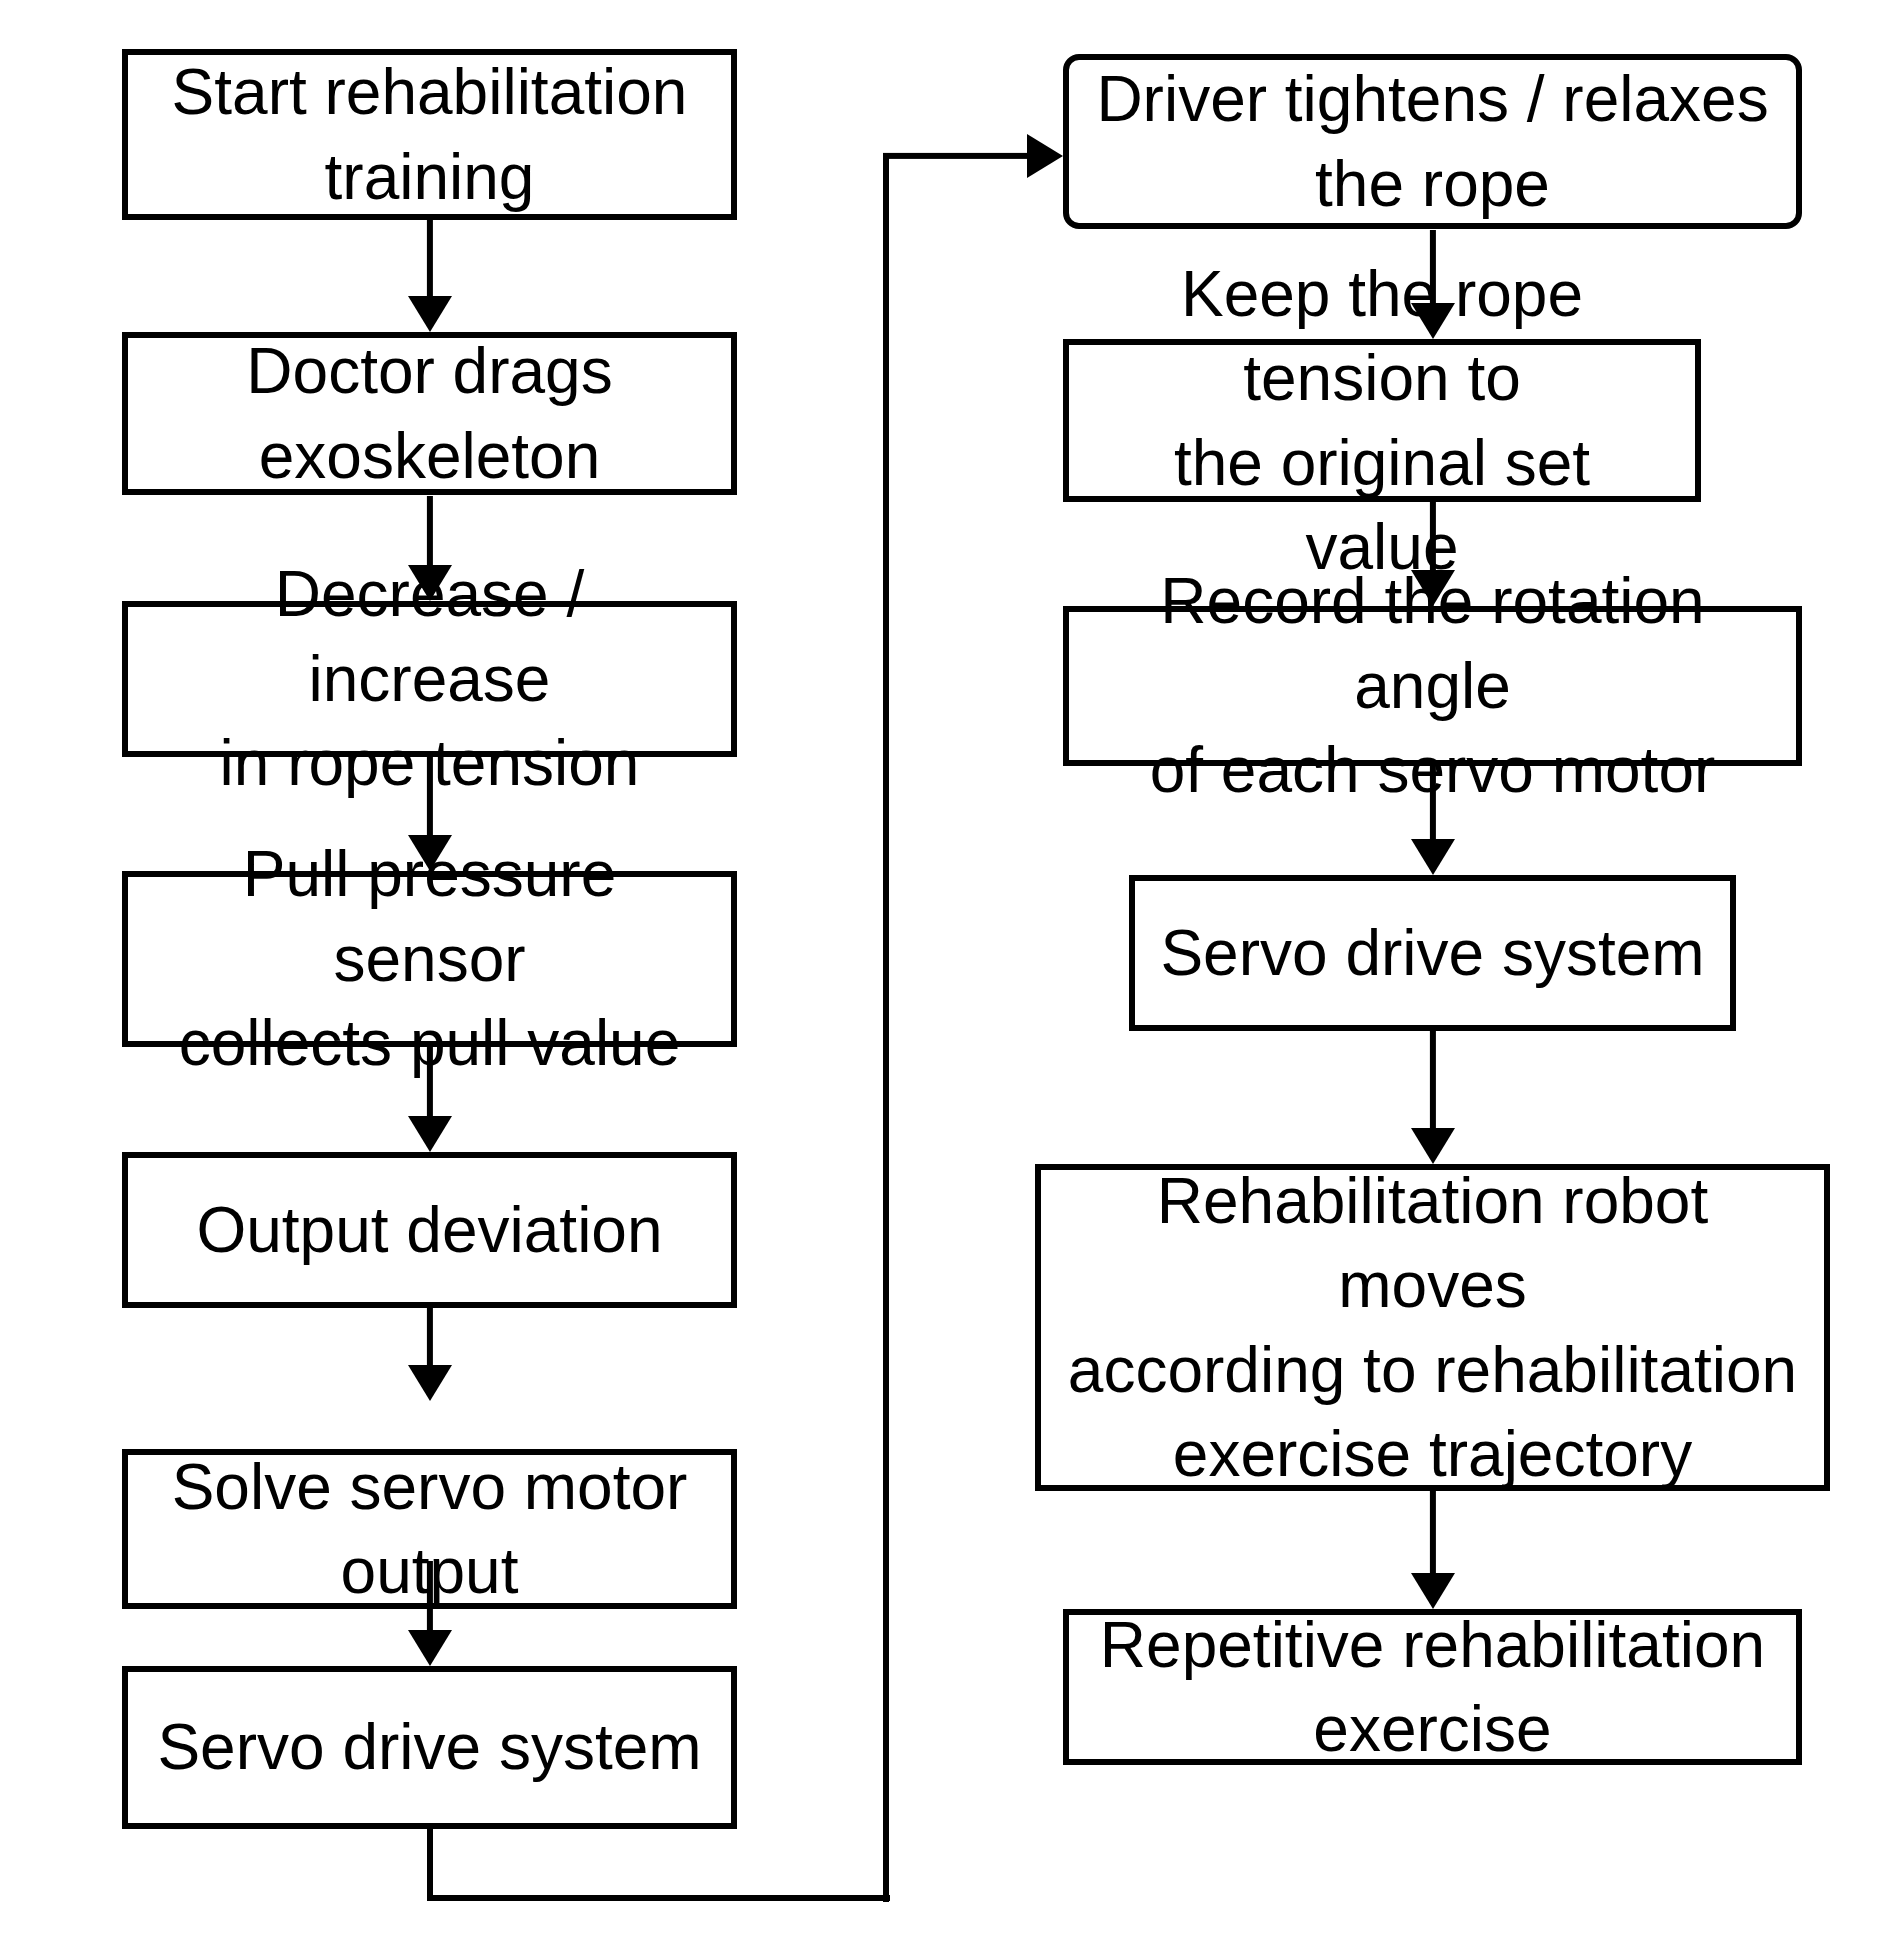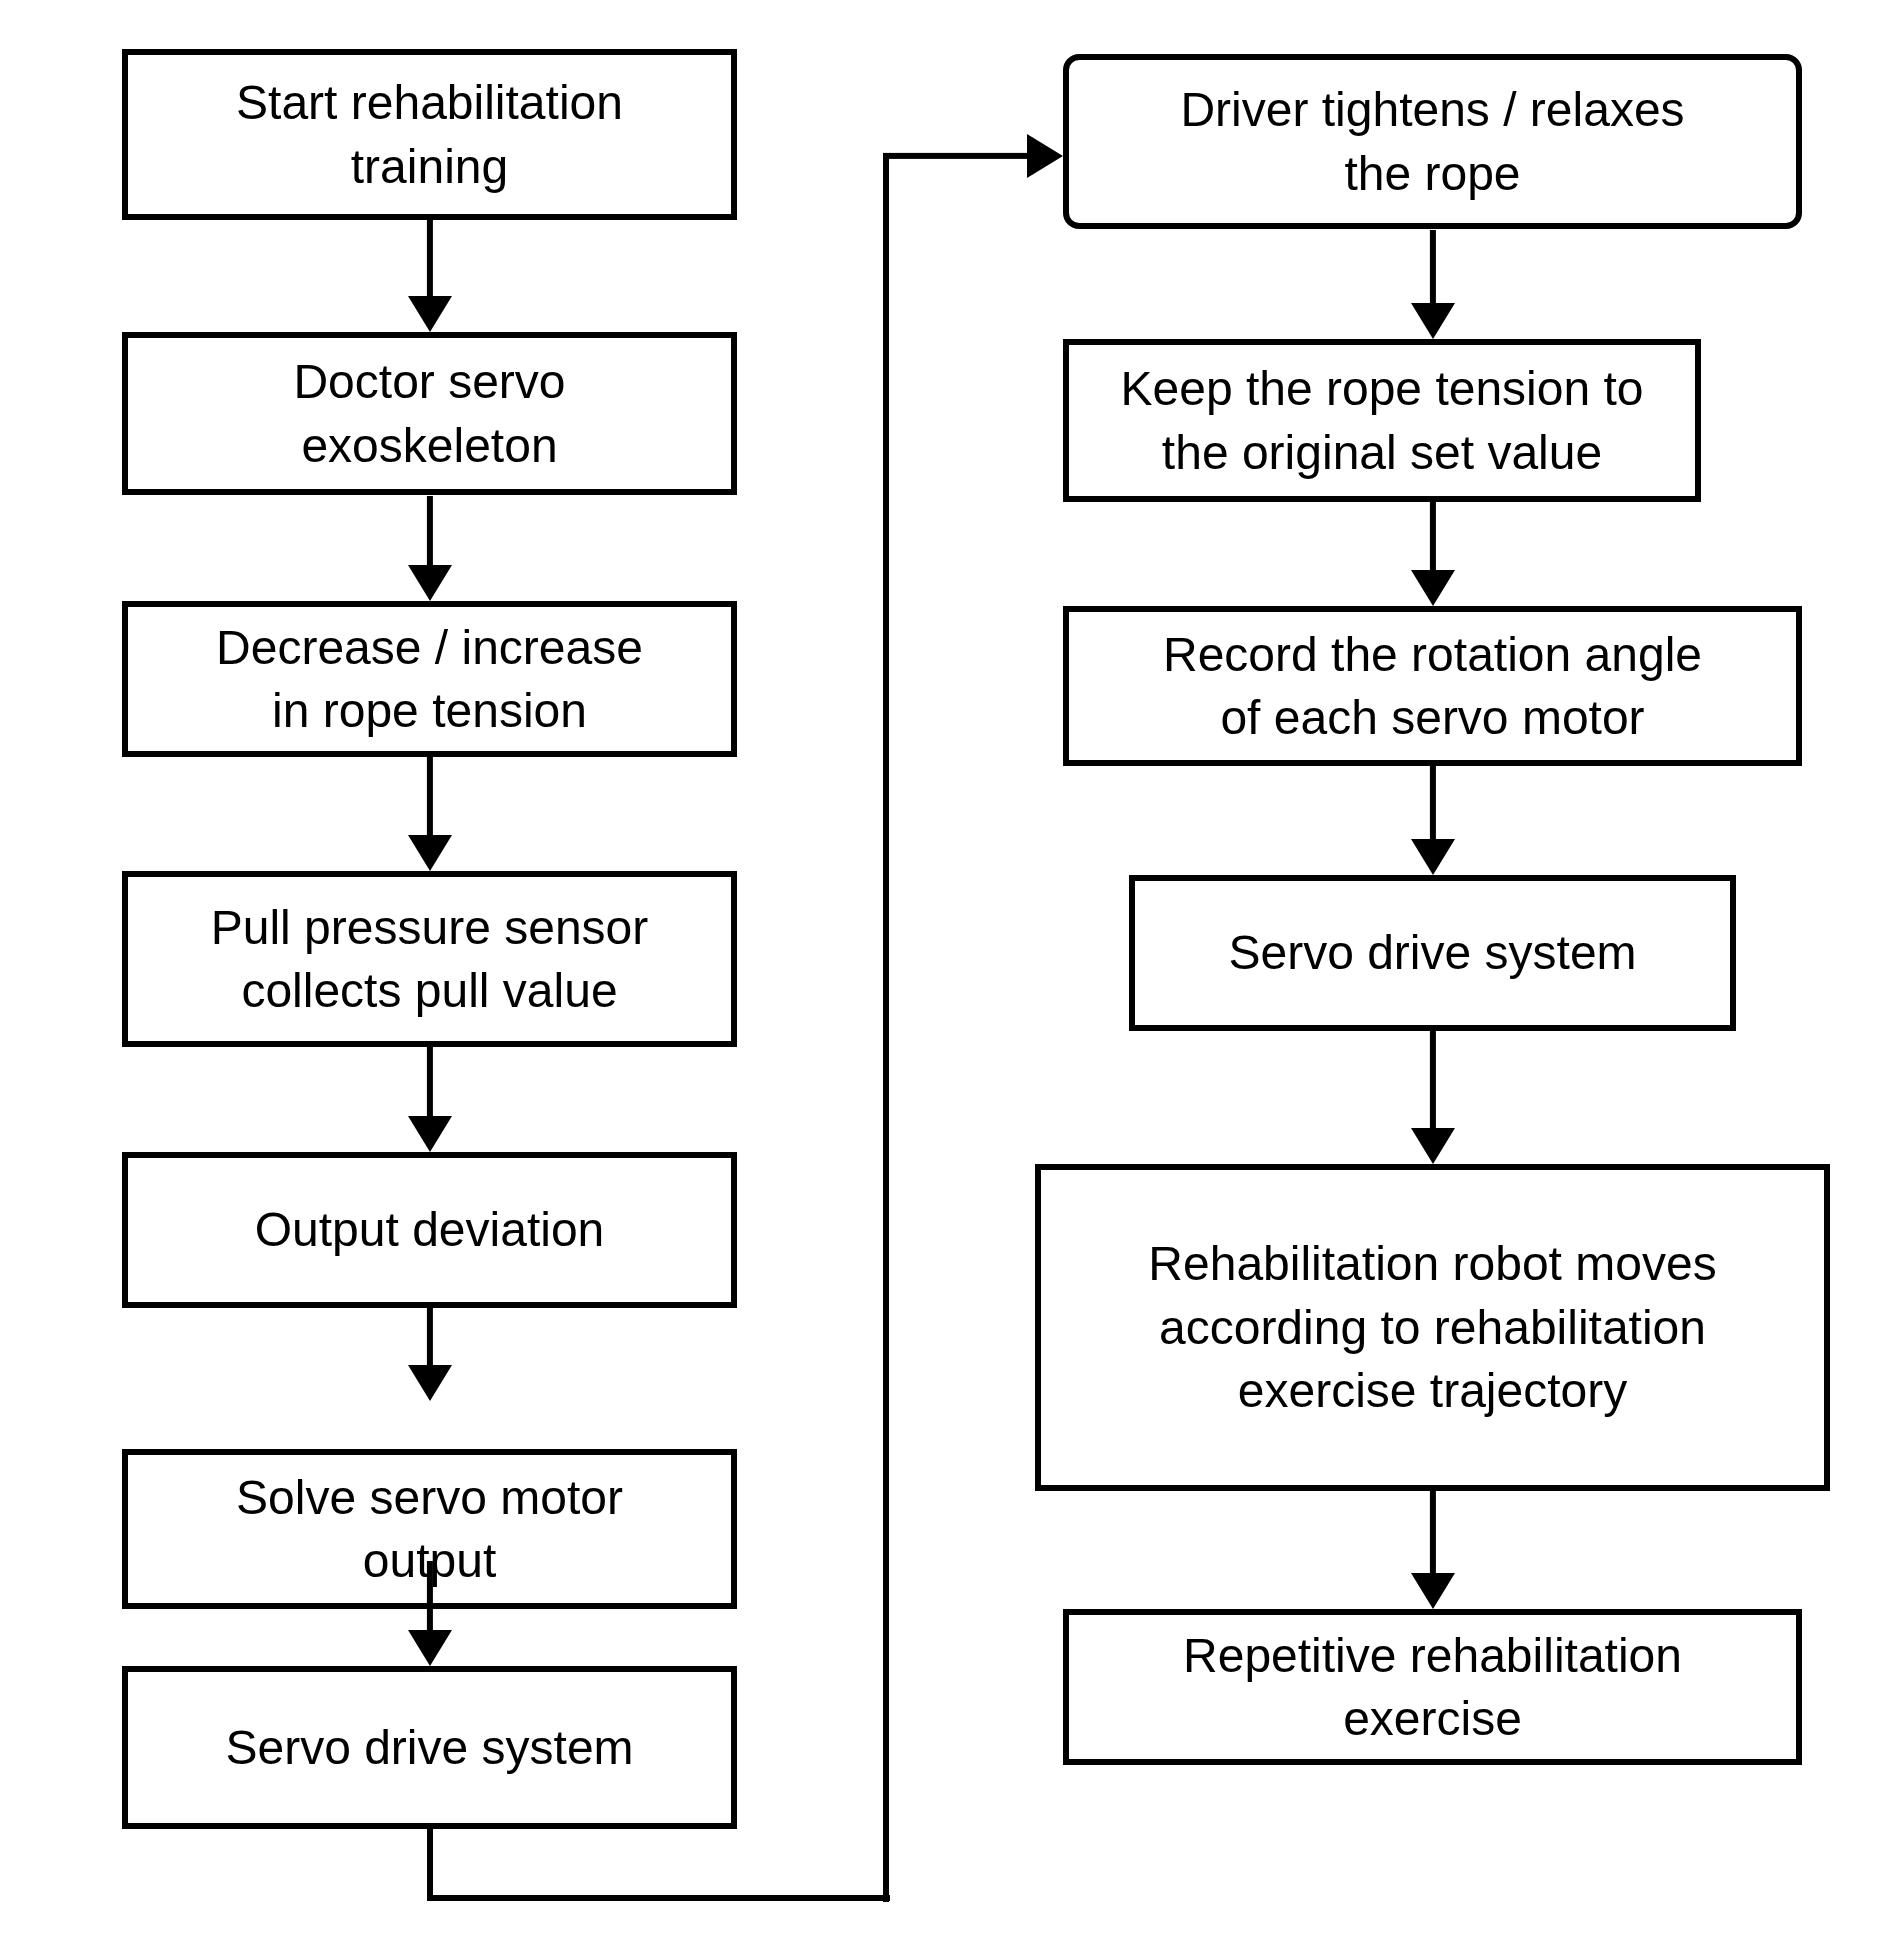--- a/index.html
+++ b/index.html
@@ -13,21 +13,21 @@
   }
   .node {
     position: absolute;
     box-sizing: border-box;
     border: 6.2px solid #000000;
     background: #ffffff;
     display: flex;
     align-items: center;
     justify-content: center;
     text-align: center;
-    font-size: 48px;
+    font-size: 64px;
     line-height: 1.32;
     white-space: pre-line;
     padding: 0 22px;
   }
   .arrow-down { position: absolute; width: 44px; }
   .arrow-down .stem {
     position: absolute; left: 50%; transform: translateX(-50%);
     top: 0; width: 6.2px; height: calc(100% - 34px); background: #000000;
   }
   .arrow-down .head {
@@ -51,21 +51,21 @@
   }
   .seg { position: absolute; background: #000000; }
 </style>
 </head>
 <body>
 
 <div id="canvas">
 
   <div class="node" style="left:122px; top:49px;  width:615px; height:171px;">Start rehabilitation
 training</div>
-  <div class="node" style="left:122px; top:332px; width:615px; height:163px;">Doctor servo
+  <div class="node" style="left:122px; top:332px; width:615px; height:163px;">Doctor drags
 exoskeleton</div>
   <div class="node" style="left:122px; top:601px; width:615px; height:156px;">Decrease / increase
 in rope tension</div>
   <div class="node" style="left:122px; top:871px; width:615px; height:176px;">Pull pressure sensor
 collects pull value</div>
   <div class="node" style="left:122px; top:1152px; width:615px; height:156px;">Output deviation</div>
   <div class="node" style="left:122px; top:1401px; width:615px; height:160px;margin-top:48px;">Solve servo motor
 output</div>
   <div class="node" style="left:122px; top:1666px; width:615px; height:163px;">Servo drive system</div>
 

